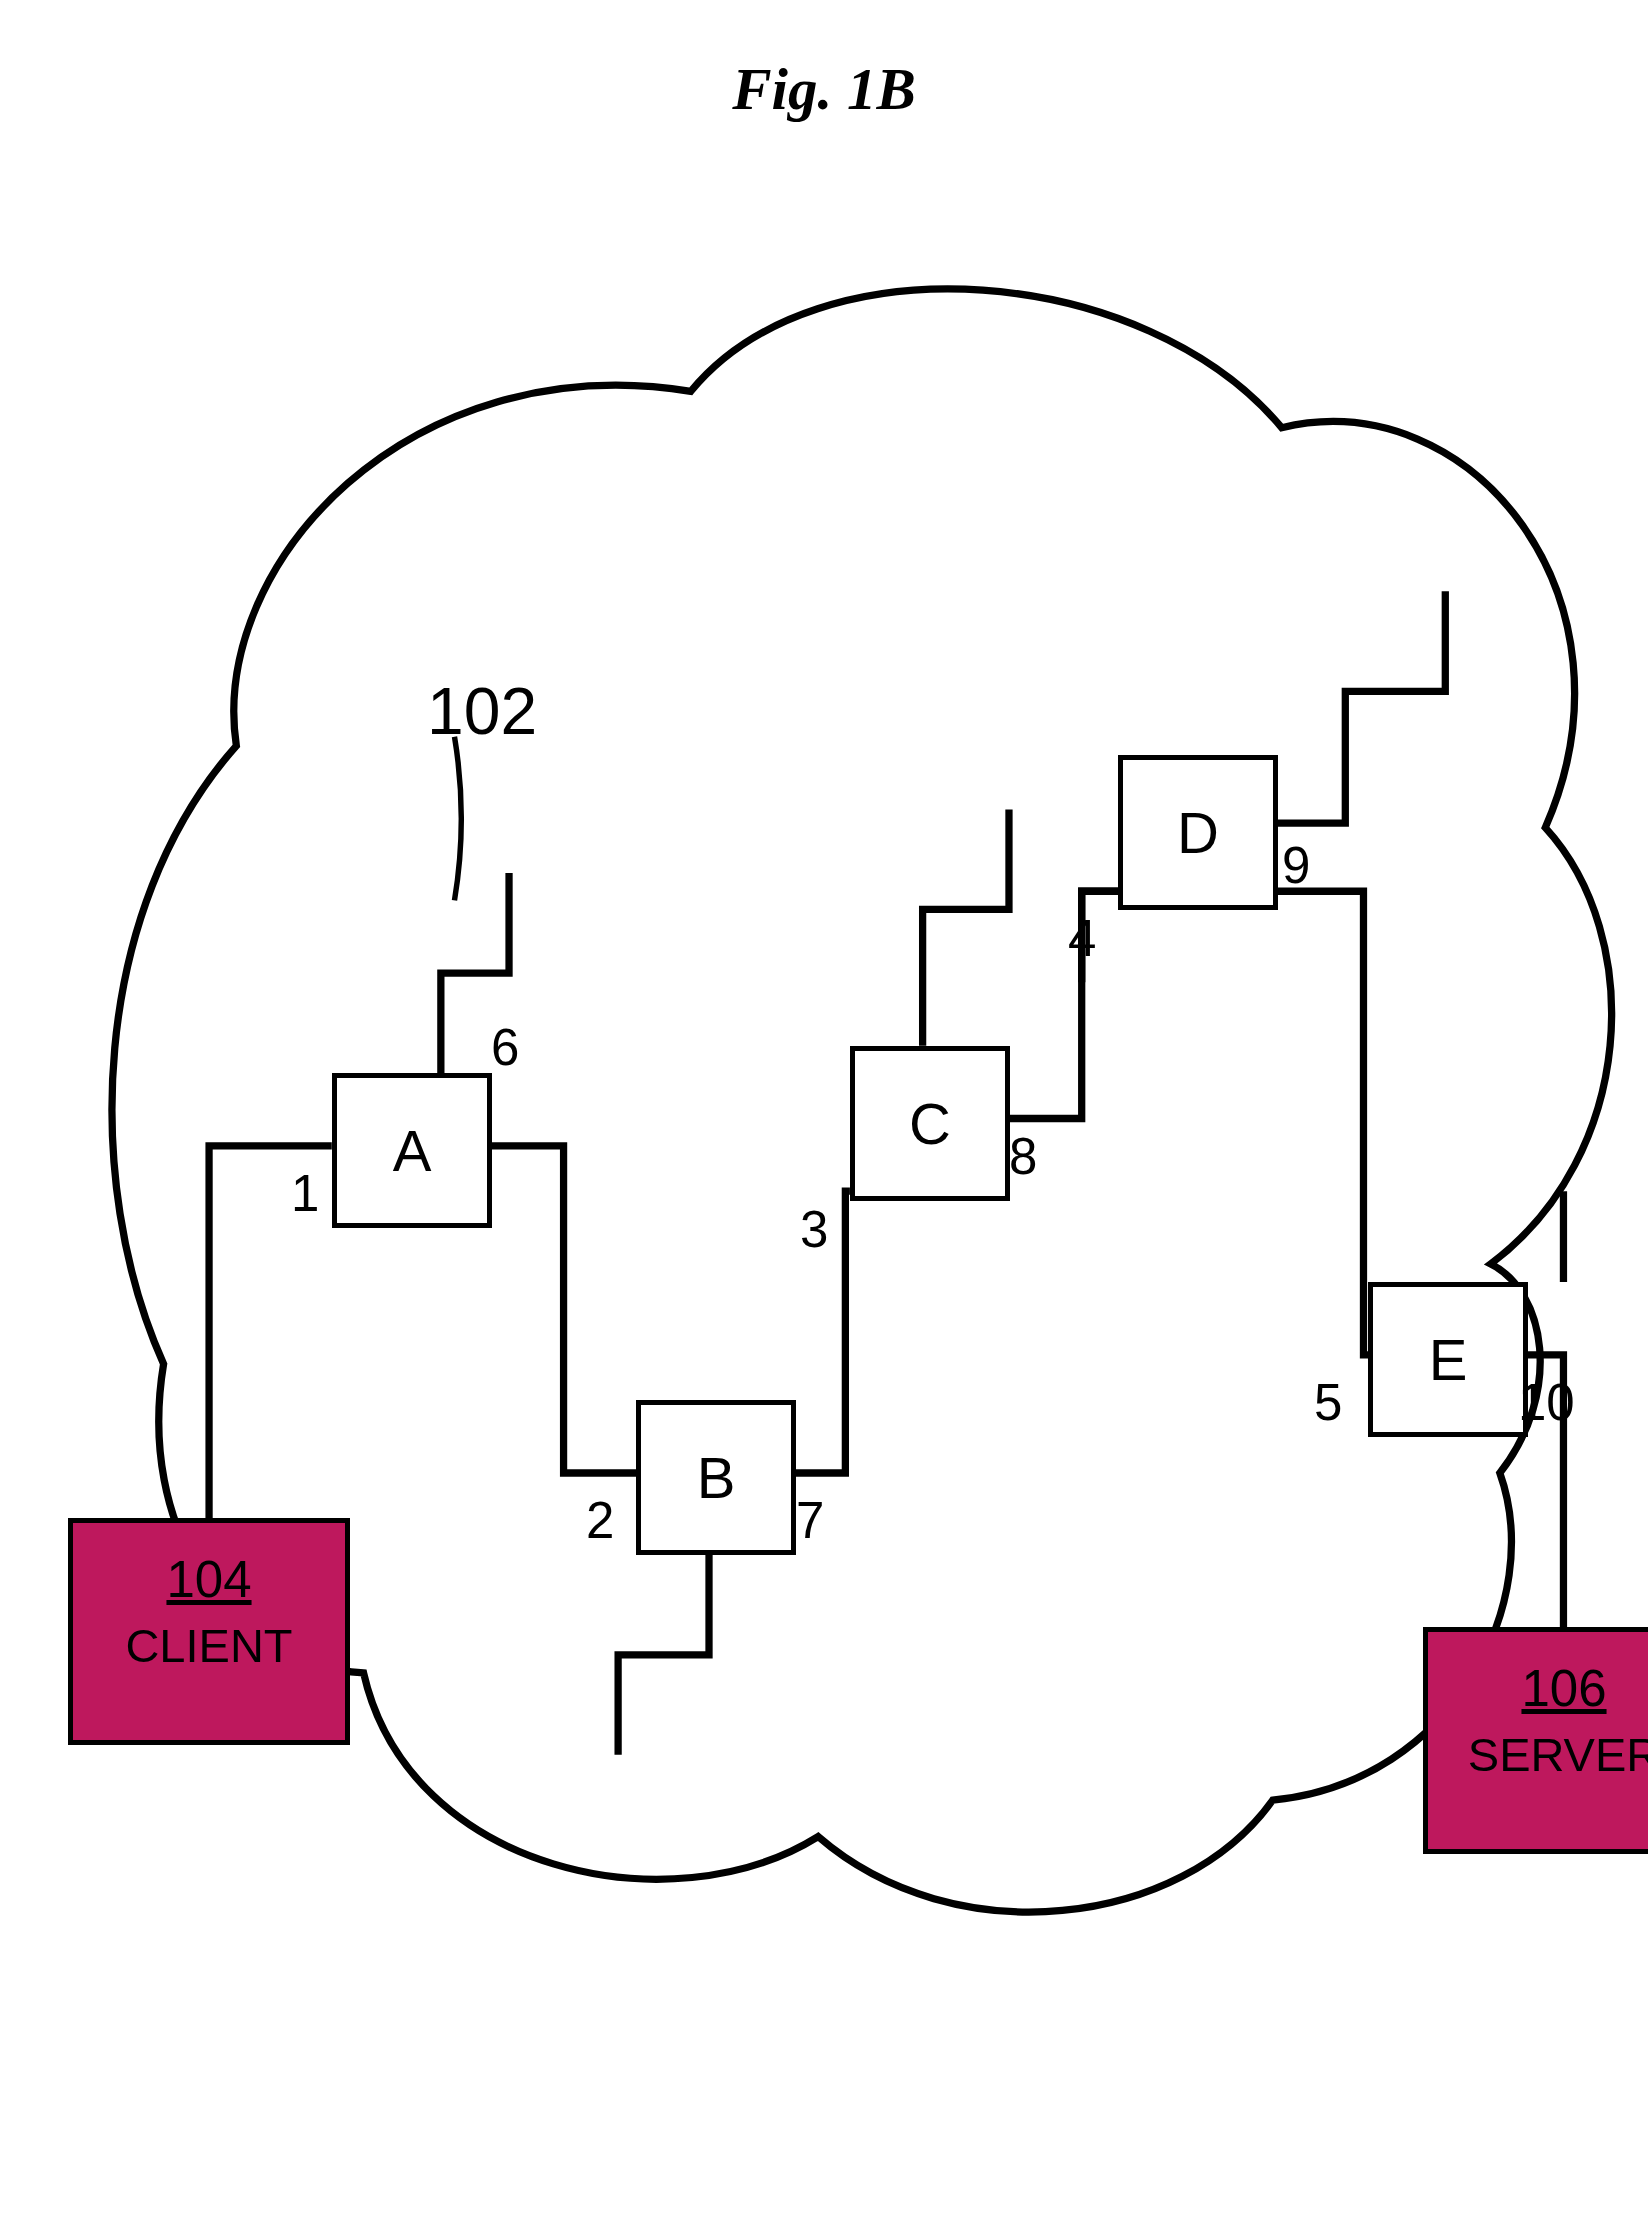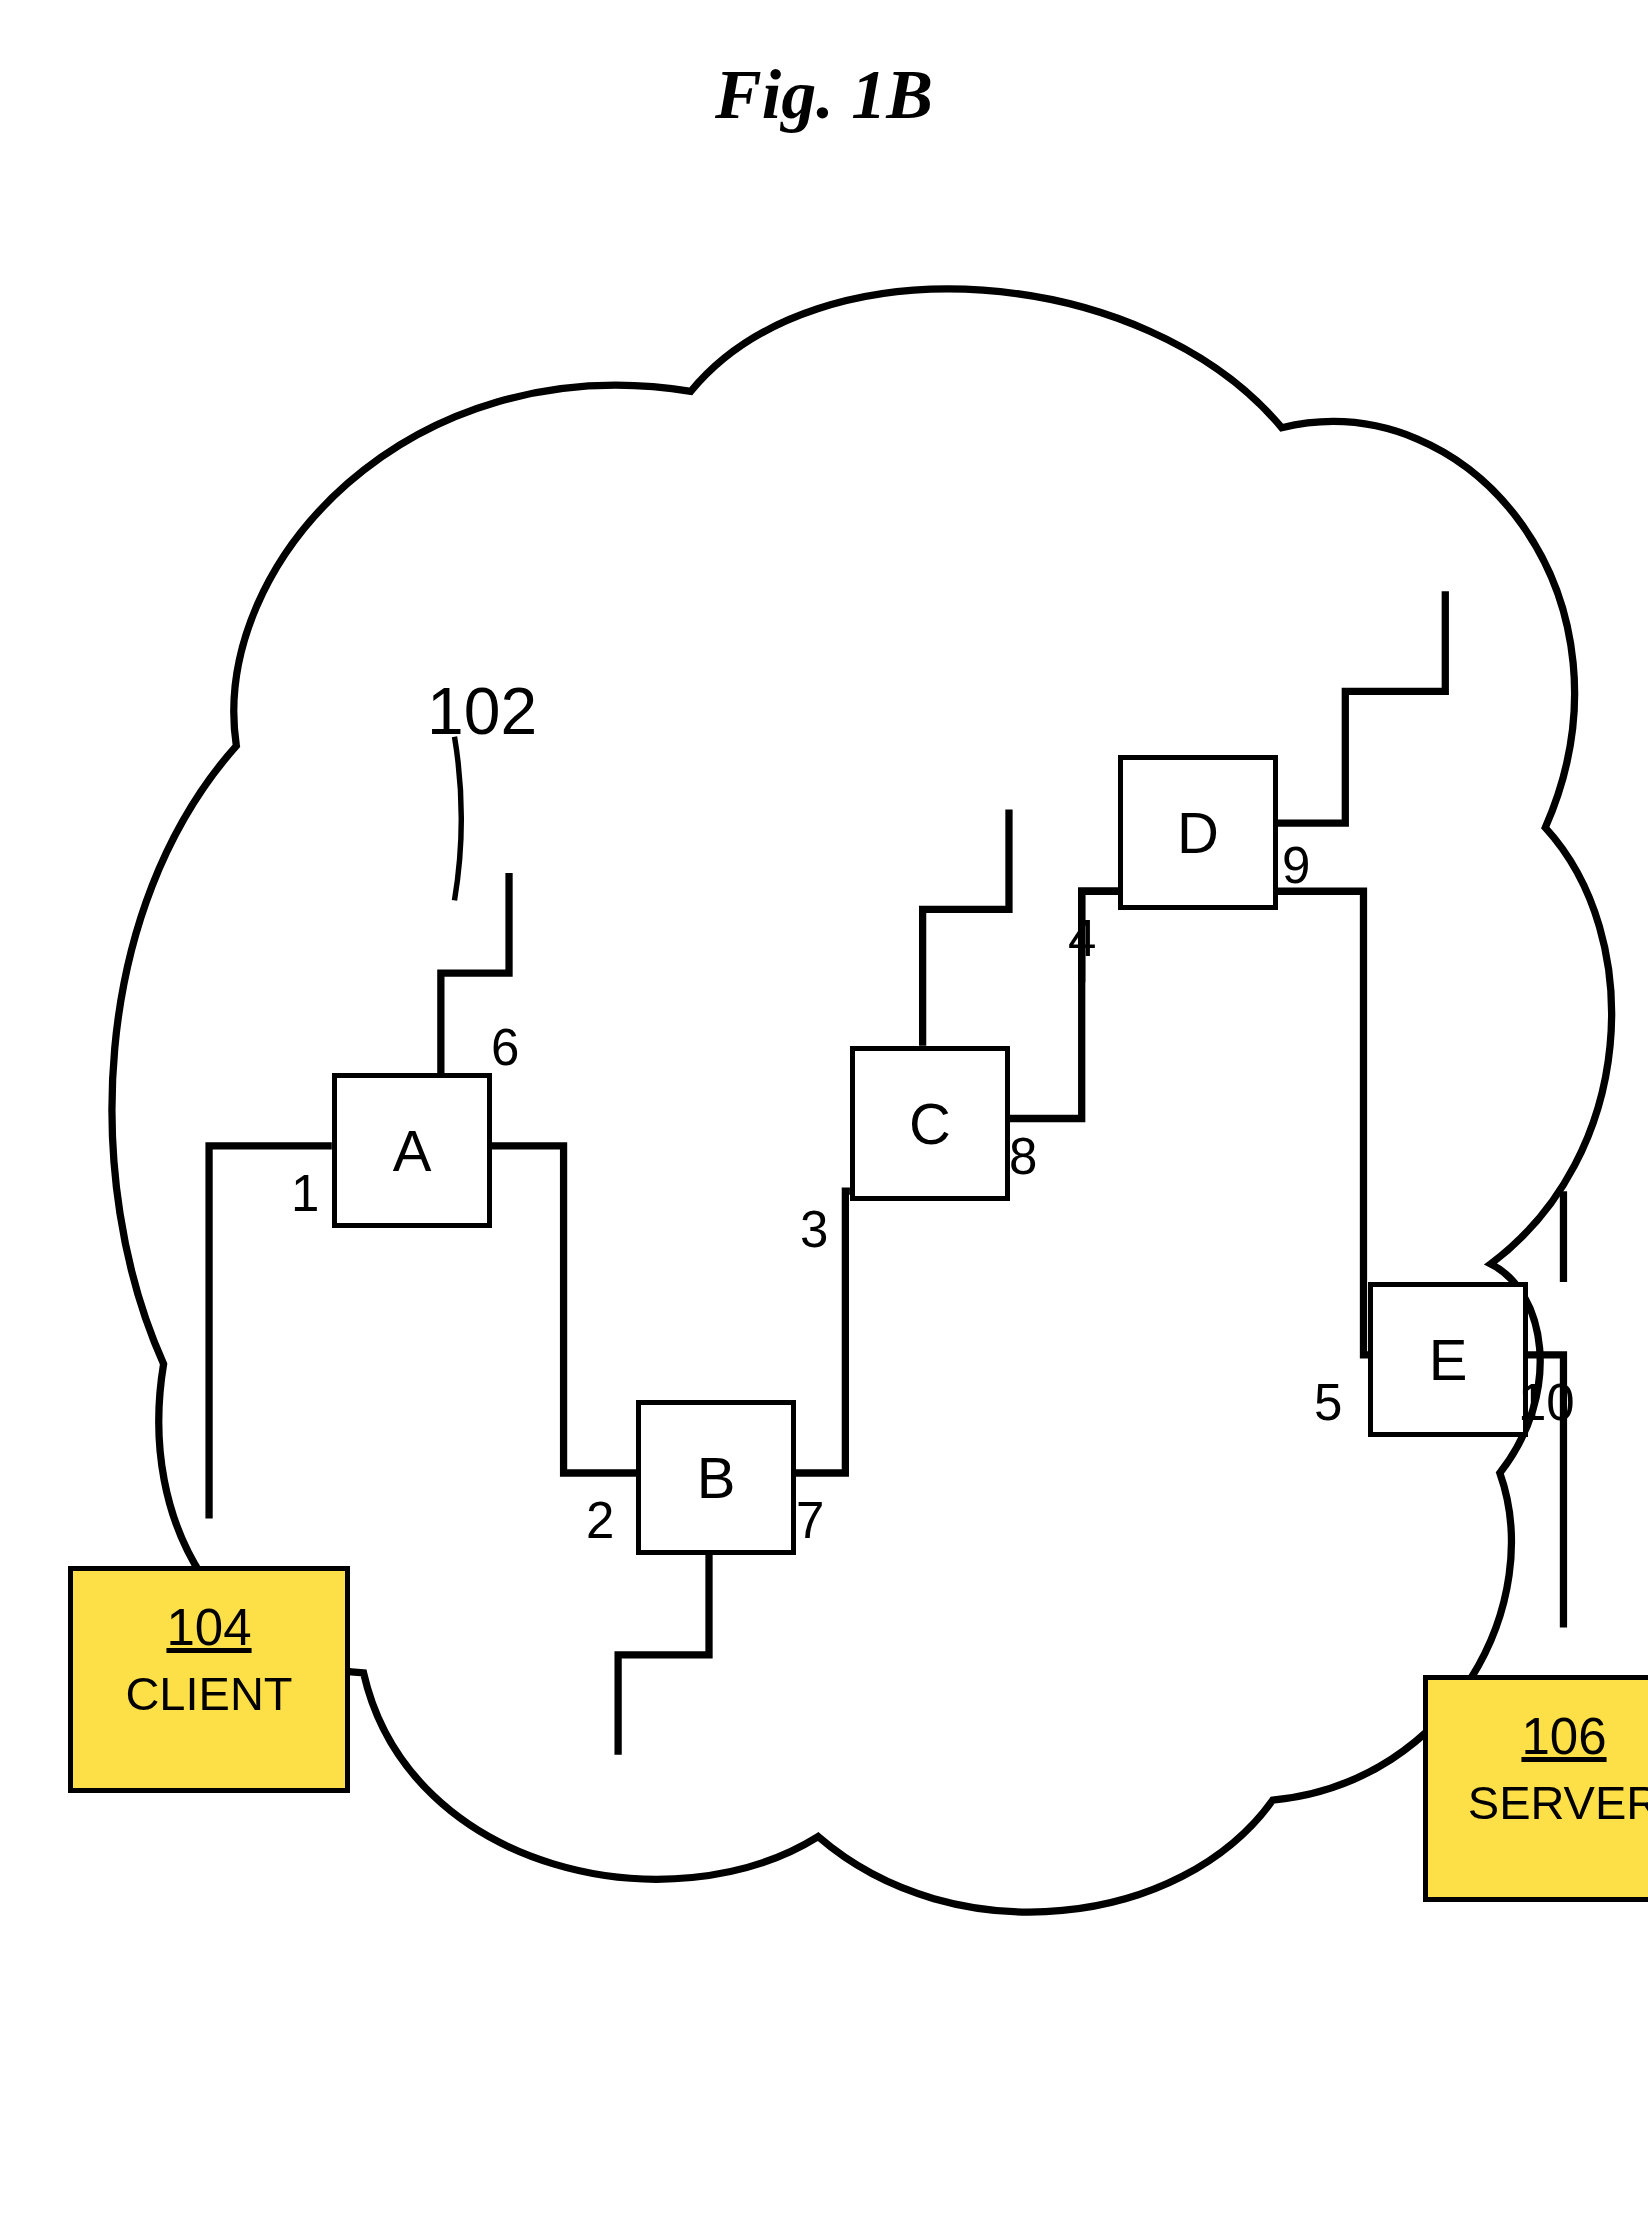--- a/index.html
+++ b/index.html
@@ -16,21 +16,21 @@
     svg {
       position: absolute;
       top: 0;
       left: 0;
     }
     .figure-title {
       position: absolute;
       top: 55px;
       left: 50%;
       transform: translateX(-50%);
-      font-size: 70px;
+      font-size: 59px;
       font-style: italic;
       font-family: 'Times New Roman', Times, serif;
       font-weight: bold;
     }
     .node-box {
       position: absolute;
       border: 5.5px solid #000;
       background: #fff;
       display: flex;
       align-items: center;
@@ -38,27 +38,26 @@
       font-size: 58px;
       font-weight: 400;
     }
     .port-label {
       position: absolute;
       font-size: 51px;
     }
     .big-box {
       position: absolute;
       border: 5.5px solid #000;
-      background: #fde047;
+      background: #be185d;
       width: 282px;
       height: 227px;
       box-sizing: border-box;
       text-align: center;
       padding-top: 27px;
-      margin-top: 48px;
     }
     .big-box .ref {
       font-size: 51px;
       text-decoration: underline;
       display: block;
       margin-bottom: 9px;
     }
     .big-box .lbl {
       font-size: 47px;
     }

